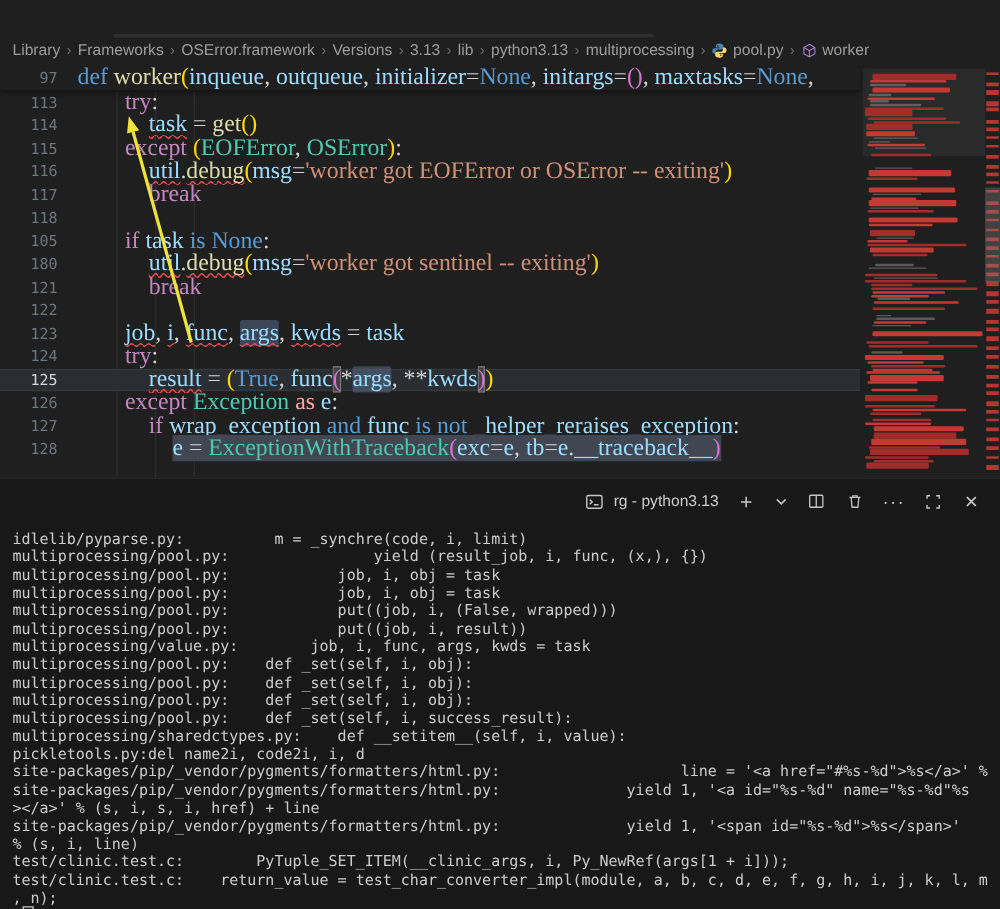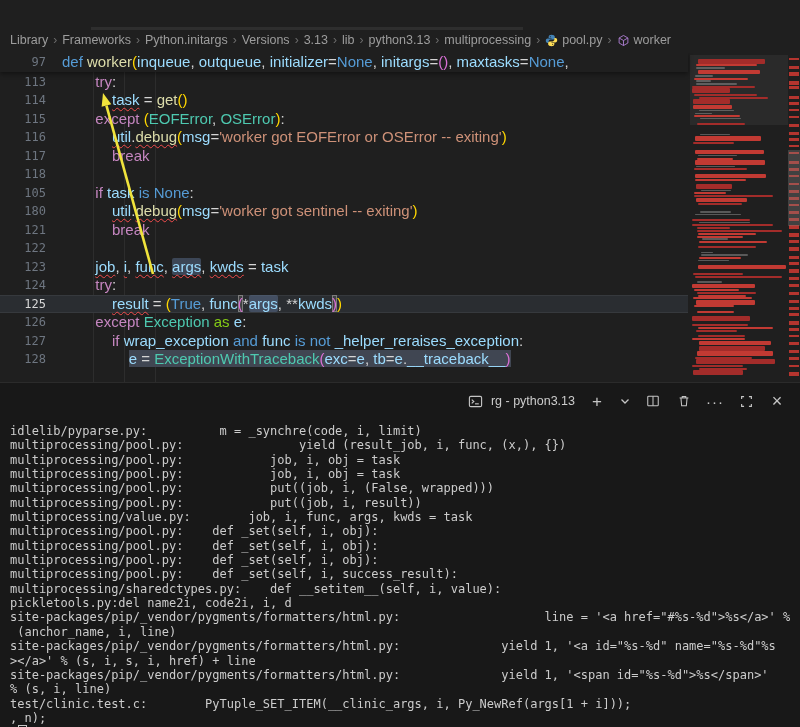--- a/index.html
+++ b/index.html
@@ -16,21 +16,21 @@
 
   
   .editor{position:absolute;left:0;top:26px;width:800px;height:329px;overflow:hidden;background:#1f1f1f;}
   .sticky{position:absolute;left:0;top:0;width:688px;height:19px;background:#1f1f1f;z-index:6;
           box-shadow:0 2px 5px rgba(0,0,0,.45);display:flex;}
   .code-rows{position:absolute;left:0;top:1px;width:688px;z-index:2;}
   .code-line{display:flex;height:18.5px;position:relative;}
   .ln{width:46px;flex:0 0 46px;text-align:right;color:#6e7681;font-family:"DejaVu Sans Mono",monospace;
       font-size:12px;line-height:18.5px;user-select:none;}
   .ln.active{color:#d7d7d7;}
-  .ctext{padding-left:16px;font-family:Liberation Sans, sans-serif;font-size:15px;line-height:18.5px;
+  .ctext{padding-left:16px;font-family:Liberation Serif, serif;font-size:19px;line-height:18.5px;
          white-space:pre;color:#d4d4d4;}
   .cur-line{background:#2a2d31;box-shadow:inset 0 1px 0 #36393d, inset 0 -1px 0 #36393d;}
   .squiggle{text-decoration-line:underline;text-decoration-style:wavy;text-decoration-color:#f14c4c;
             text-decoration-thickness:1px;text-underline-offset:2px;text-decoration-skip-ink:none;}
   .wordhl{background:rgba(108,135,175,.38);border-radius:2px;}
   .matchbox{background:rgba(90,90,90,.45);box-shadow:inset 0 0 0 1px #7d7d7d;}
   .sel-text{background:#404652;}
   .guide{position:absolute;top:19px;width:1px;background:#2d2d2d;z-index:1;}
 
   
@@ -67,21 +67,21 @@
 
 <div class="app">
 
   <div class="tabstrip"></div>
 
   <div class="breadcrumb" id="breadcrumb">
       <span class="crumb">Library</span>
       <span class="crumb-sep">›</span>
       <span class="crumb">Frameworks</span>
       <span class="crumb-sep">›</span>
-      <span class="crumb">Python.initargs</span>
+      <span class="crumb">OSError.framework</span>
       <span class="crumb-sep">›</span>
       <span class="crumb">Versions</span>
       <span class="crumb-sep">›</span>
       <span class="crumb">3.13</span>
       <span class="crumb-sep">›</span>
       <span class="crumb">lib</span>
       <span class="crumb-sep">›</span>
       <span class="crumb">python3.13</span>
       <span class="crumb-sep">›</span>
       <span class="crumb">multiprocessing</span>
@@ -166,21 +166,21 @@
         <div class="code-line">
           <span class="ln">124</span>
           <span class="ctext"><span>        </span><span><span style="color: rgb(197, 134, 192);">try</span><span style="color: rgb(212, 212, 212);">:</span></span></span>
         </div>
         <div class="code-line cur-line">
           <span class="ln active">125</span>
           <span class="ctext"><span>            </span><span><span class="squiggle" style="color: rgb(156, 220, 254);">result</span><span style="color: rgb(212, 212, 212);"> = </span><span style="color: rgb(255, 215, 0);">(</span><span style="color: rgb(86, 156, 214);">True</span><span style="color: rgb(212, 212, 212);">, </span><span style="color: rgb(156, 220, 254);">func</span><span class="matchbox" style="color: rgb(218, 112, 214);">(</span><span style="color: rgb(212, 212, 212);">*</span><span class="wordhl" style="color: rgb(156, 220, 254);">args</span><span style="color: rgb(212, 212, 212);">, </span><span style="color: rgb(212, 212, 212);">**</span><span style="color: rgb(156, 220, 254);">kwds</span><span class="matchbox" style="color: rgb(218, 112, 214);">)</span><span style="color: rgb(255, 215, 0);">)</span></span></span>
         </div>
         <div class="code-line">
           <span class="ln">126</span>
-          <span class="ctext"><span>        </span><span><span style="color: rgb(197, 134, 192);">except </span><span style="color: rgb(78, 201, 176);">Exception </span><span style="color: #84cc16;">as </span><span style="color: rgb(156, 220, 254);">e</span><span style="color: rgb(212, 212, 212);">:</span></span></span>
+          <span class="ctext"><span>        </span><span><span style="color: rgb(197, 134, 192);">except </span><span style="color: rgb(78, 201, 176);">Exception </span><span style="color: #fca5a5;">as </span><span style="color: rgb(156, 220, 254);">e</span><span style="color: rgb(212, 212, 212);">:</span></span></span>
         </div>
         <div class="code-line">
           <span class="ln">127</span>
           <span class="ctext"><span>            </span><span><span style="color: rgb(197, 134, 192);">if </span><span style="color: rgb(156, 220, 254);">wrap_exception </span><span style="color: rgb(86, 156, 214);">and </span><span style="color: rgb(156, 220, 254);">func </span><span style="color: rgb(86, 156, 214);">is </span><span style="color: rgb(86, 156, 214);">not </span><span style="color: rgb(156, 220, 254);">_helper_reraises_exception</span><span style="color: rgb(212, 212, 212);">:</span></span></span>
         </div>
         <div class="code-line">
           <span class="ln">128</span>
           <span class="ctext sel-wrap"><span>                </span><span class="sel-text"><span style="color: rgb(156, 220, 254);">e</span><span style="color: rgb(212, 212, 212);"> = </span><span style="color: rgb(78, 201, 176);">ExceptionWithTraceback</span><span style="color: rgb(218, 112, 214);">(</span><span style="color: rgb(156, 220, 254);">exc</span><span style="color: rgb(212, 212, 212);">=</span><span style="color: rgb(156, 220, 254);">e</span><span style="color: rgb(212, 212, 212);">, </span><span style="color: rgb(156, 220, 254);">tb</span><span style="color: rgb(212, 212, 212);">=</span><span style="color: rgb(156, 220, 254);">e</span><span style="color: rgb(212, 212, 212);">.</span><span style="color: rgb(156, 220, 254);">__traceback__</span><span style="color: rgb(218, 112, 214);">)</span></span></span>
         </div>
       </div>
@@ -372,23 +372,23 @@
         <div class="trow">multiprocessing/pool.py:            put((job, i, (False, wrapped)))</div>
         <div class="trow">multiprocessing/pool.py:            put((job, i, result))</div>
         <div class="trow">multiprocessing/value.py:        job, i, func, args, kwds = task</div>
         <div class="trow">multiprocessing/pool.py:    def _set(self, i, obj):</div>
         <div class="trow">multiprocessing/pool.py:    def _set(self, i, obj):</div>
         <div class="trow">multiprocessing/pool.py:    def _set(self, i, obj):</div>
         <div class="trow">multiprocessing/pool.py:    def _set(self, i, success_result):</div>
         <div class="trow">multiprocessing/sharedctypes.py:    def __setitem__(self, i, value):</div>
         <div class="trow">pickletools.py:del name2i, code2i, i, d</div>
         <div class="trow">site-packages/pip/_vendor/pygments/formatters/html.py:                    line = '&lt;a href="#%s-%d"&gt;%s&lt;/a&gt;' %</div>
-        <div class="trow"> (anchor_name, i, line)</div>
         <div class="trow">site-packages/pip/_vendor/pygments/formatters/html.py:              yield 1, '&lt;a id="%s-%d" name="%s-%d"%s</div>
         <div class="trow">&gt;&lt;/a&gt;' % (s, i, s, i, href) + line</div>
         <div class="trow">site-packages/pip/_vendor/pygments/formatters/html.py:              yield 1, '&lt;span id="%s-%d"&gt;%s&lt;/span&gt;'</div>
         <div class="trow">% (s, i, line)</div>
         <div class="trow">test/clinic.test.c:        PyTuple_SET_ITEM(__clinic_args, i, Py_NewRef(args[1 + i]));</div>
+        <div class="trow">test/clinic.test.c:    return_value = test_char_converter_impl(module, a, b, c, d, e, f, g, h, i, j, k, l, m</div>
         <div class="trow">, n);</div>
         <div class="trow"><span>:</span><span class="cursor"></span></div>
       </div>
   </div>
 </div>
 
 </body></html>

